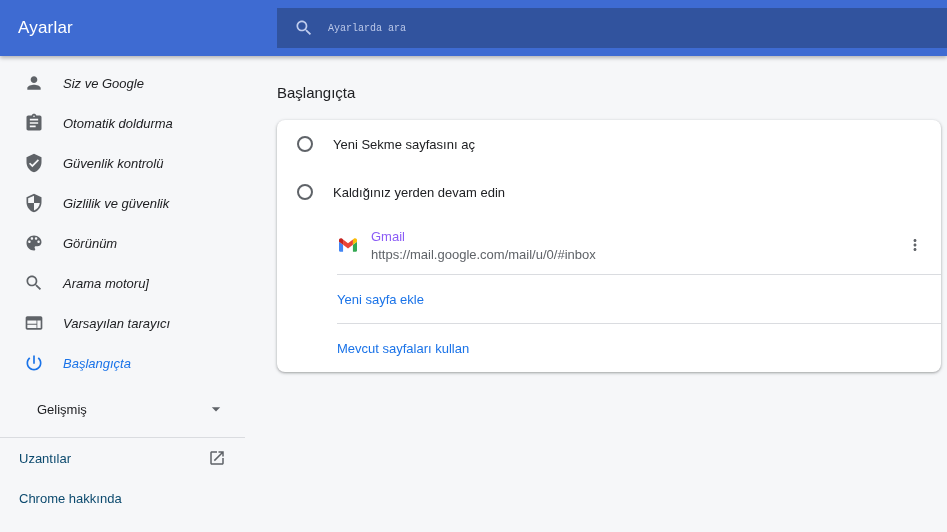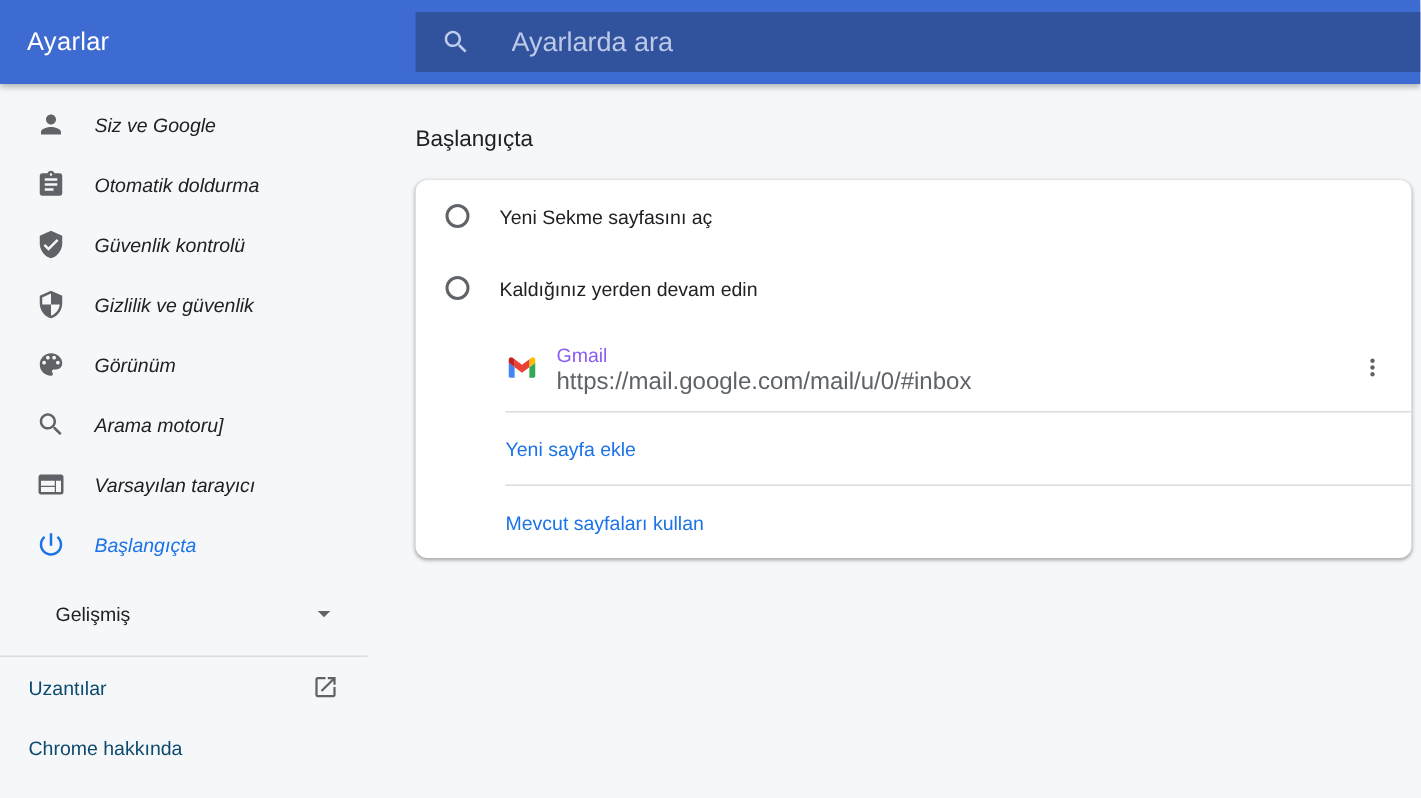--- a/index.html
+++ b/index.html
@@ -26,22 +26,22 @@
     margin-left: 18px; letter-spacing: .2px;
   }
   .search-box {
     position: absolute; left: 277px; top: 8px; right: 0; height: 40px;
     background: #31539e;
     display: flex; align-items: center;
   }
   .search-box svg { width: 20px; height: 20px; fill: #c0cdee; margin-left: 17px; flex: none; }
   .search-input {
     background: transparent; border: none; outline: none;
-    color: #fff; font-size: 18px; font-family: Liberation Sans, sans-serif;
-    margin-left: 25px; width: 400px;
+    color: #fff; font-size: 10px; font-family: Liberation Mono, monospace;
+    margin-left: 12px; width: 400px;
   }
   .search-input::placeholder { color: #bdc9e9; opacity: 1; }
 
   
   .sidebar { position: absolute; top: 56px; left: 0; width: 250px; }
   .nav-pad { height: 7px; }
   .nav-item {
     height: 40px; display: flex; align-items: center;
     padding-left: 24px; cursor: pointer;
   }
@@ -87,21 +87,21 @@
   .radio.checked::after {
     content: ""; position: absolute; left: 2px; top: 2px;
     width: 8px; height: 8px; border-radius: 50%; background: #1a73e8;
   }
   .radio-label { margin-left: 20px; font-size: 13px; color: #202124; }
 
   .site-row { height: 58px; display: flex; align-items: center; padding-left: 62px; padding-right: 10px; }
   .site-icon { width: 18px; height: 18px; flex: none; }
   .site-text { margin-left: 14px; }
   .site-name { font-size: 13px; color: #8b5cf6; line-height: 16px; }
-  .site-url { font-size: 16px; color: #5f6368; line-height: 15px; margin-top: 2px; }
+  .site-url { font-size: 13px; color: #5f6368; line-height: 15px; margin-top: 2px; }
   .kebab-btn {
     margin-left: auto; width: 32px; height: 32px; border-radius: 50%;
     display: flex; align-items: center; justify-content: center; cursor: pointer;
   }
   .kebab-btn svg { width: 18px; height: 18px; fill: #5f6368; }
 
   .card-divider { margin-left: 60px; border-top: 1px solid #dadce0; }
 
   .link-row { height: 48px; display: flex; align-items: center; padding-left: 60px; cursor: pointer; }
   .link-row .link-label { font-size: 13px; color: #1a73e8; font-weight: 500; }

